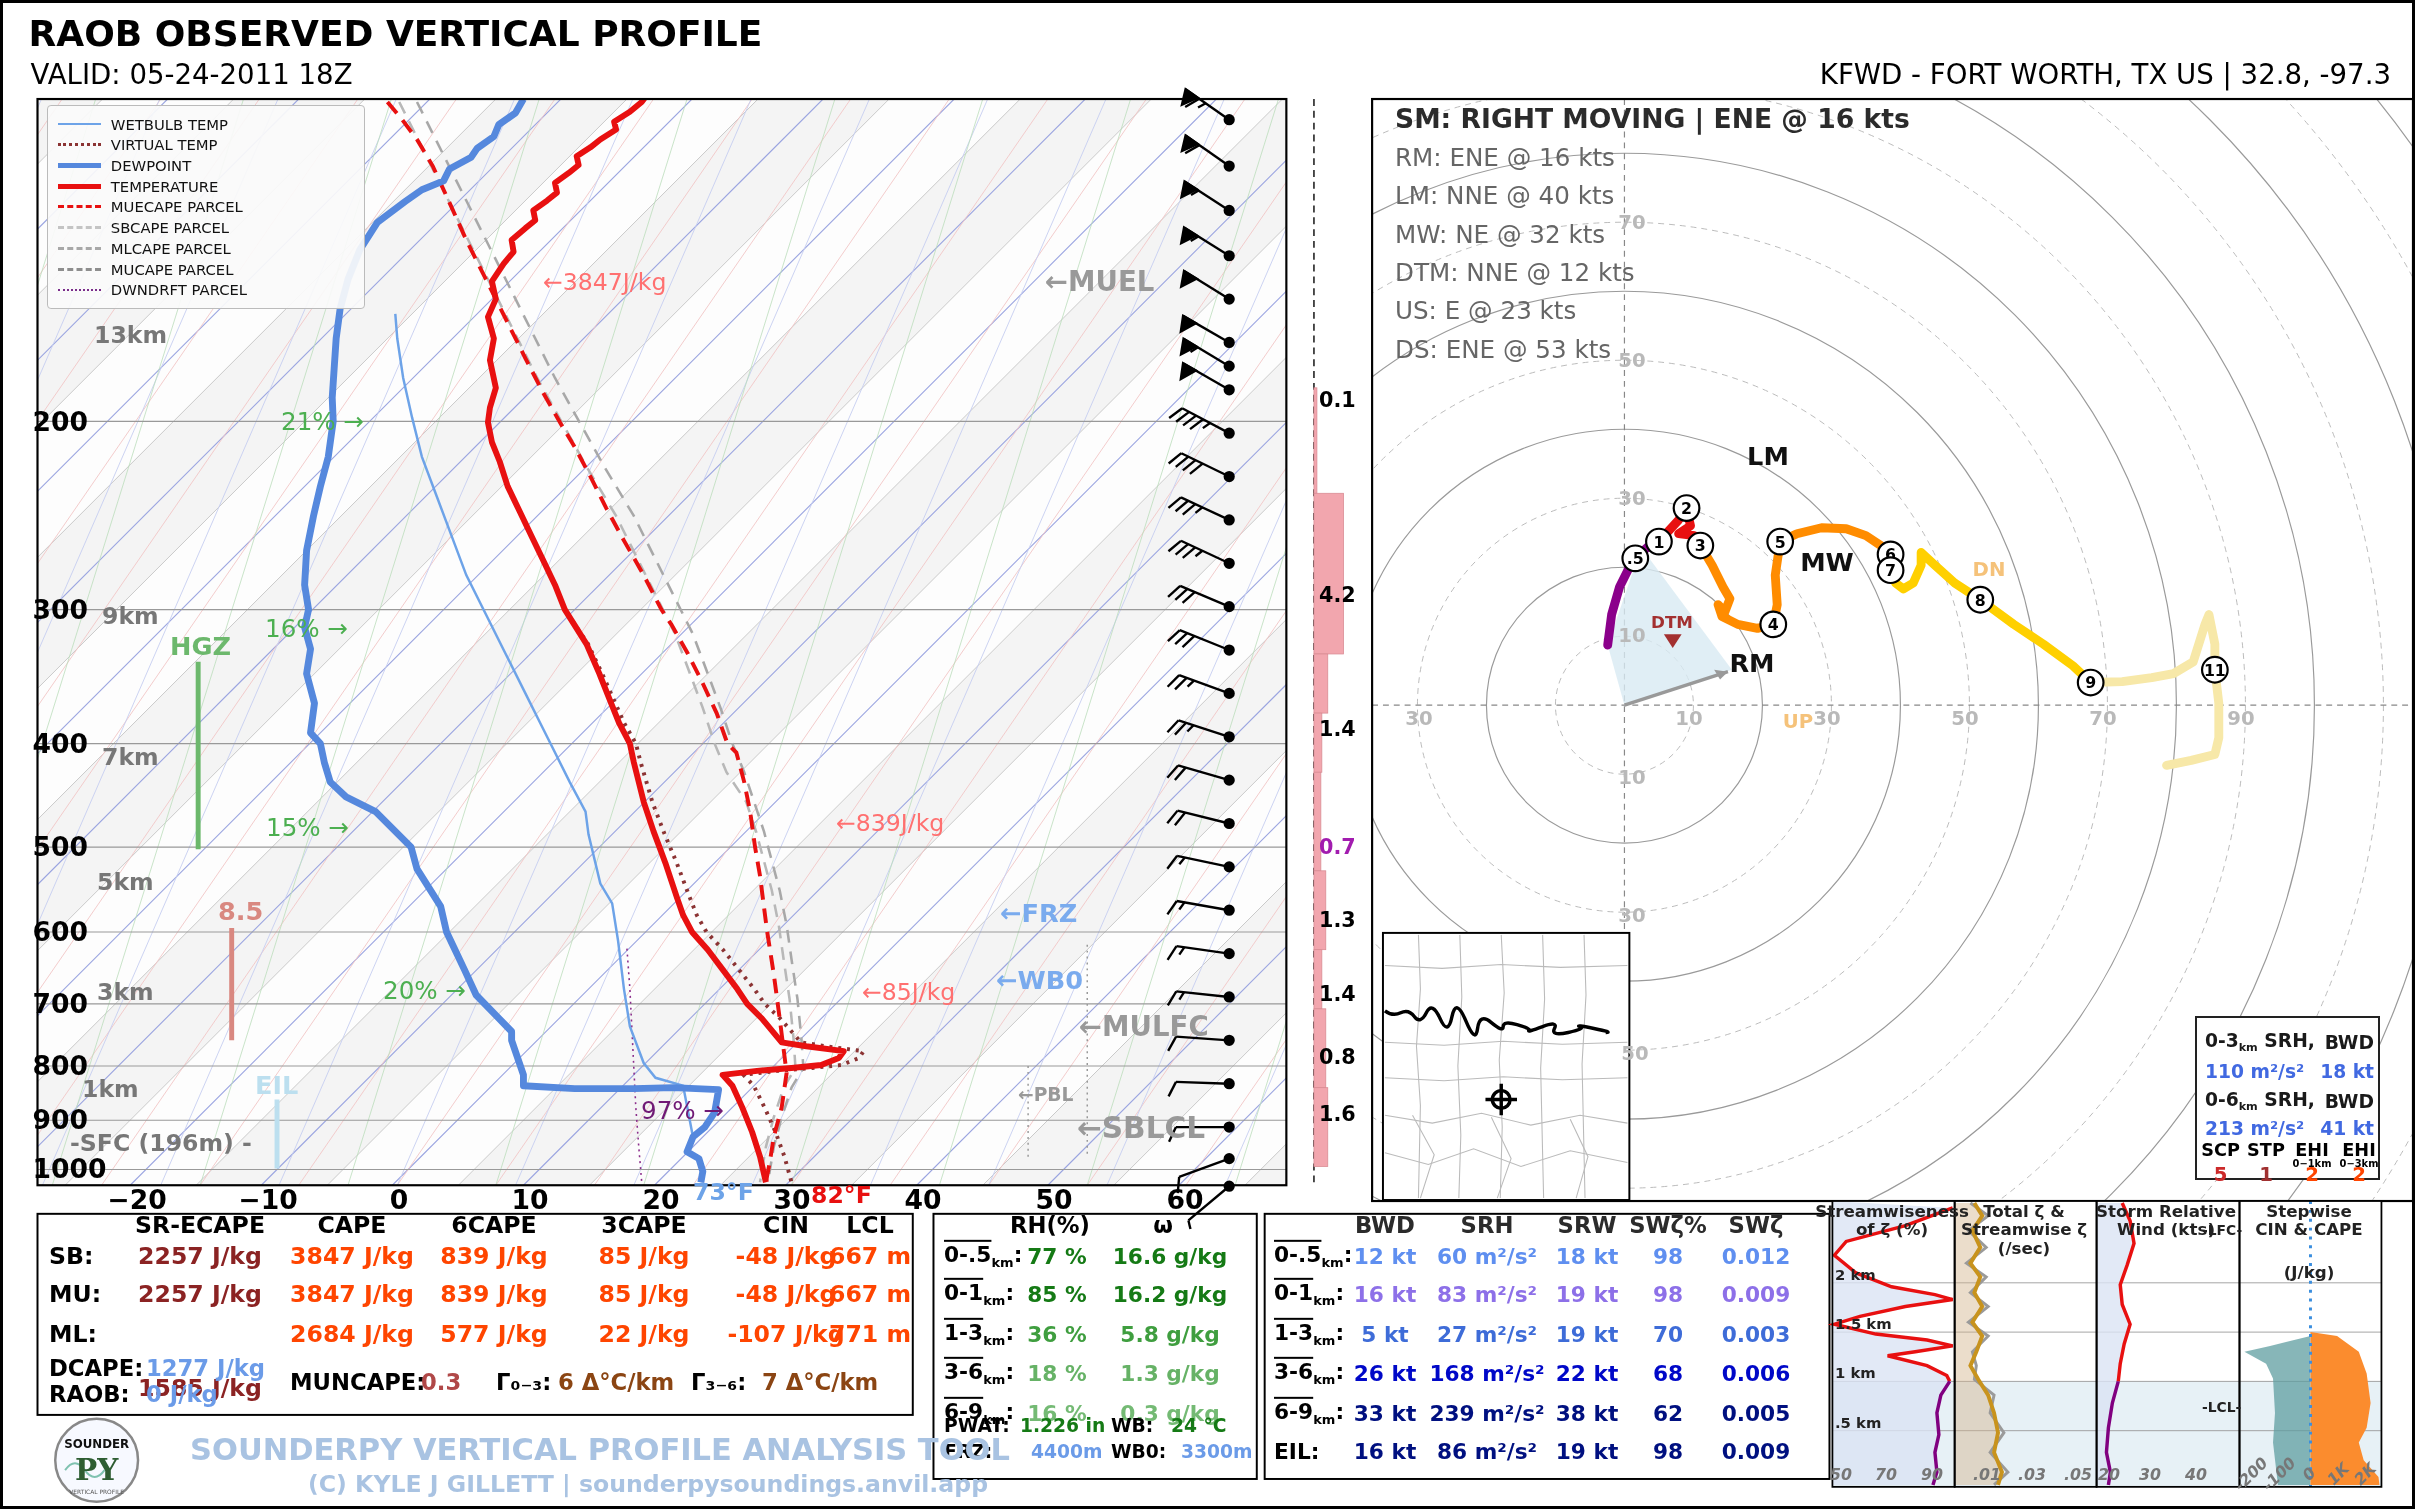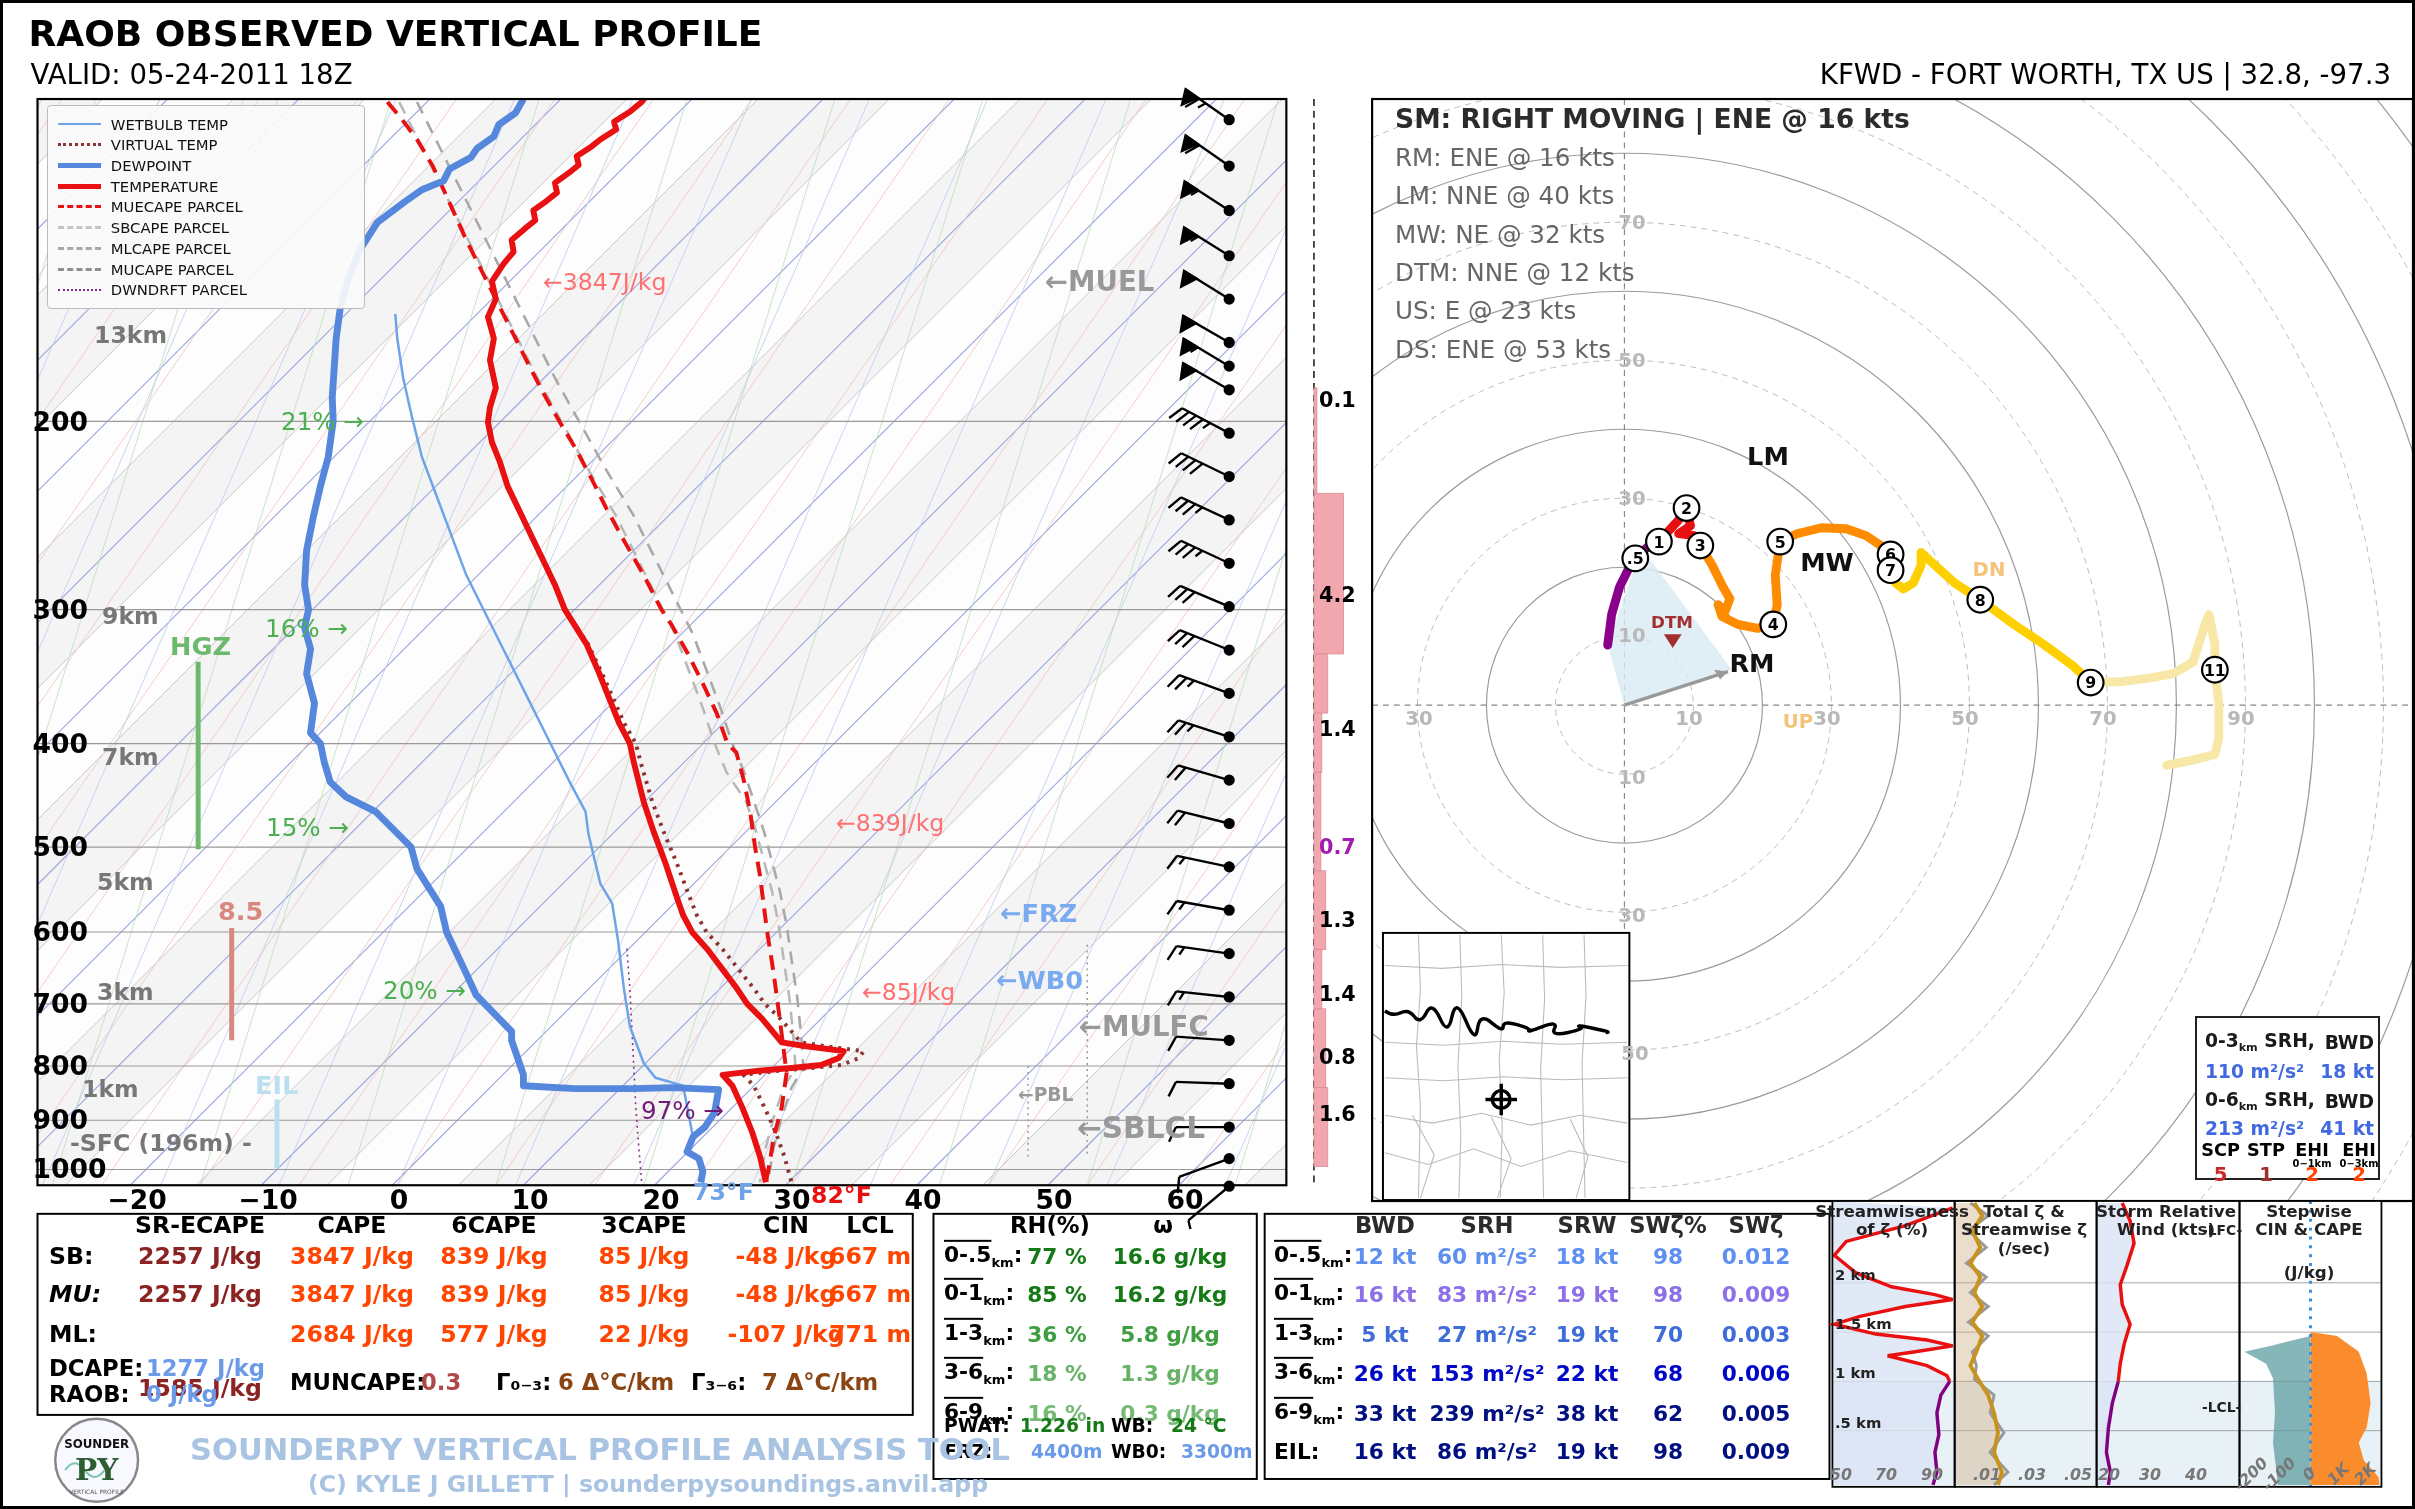--- a/index.html
+++ b/index.html
@@ -661,21 +661,21 @@
       <span class="lbl c" style="left: 641px; top: 1222px; font-size: 23.6px; font-weight: bold; color: rgb(0, 0, 0);">3CAPE</span>
       <span class="lbl c" style="left: 783px; top: 1222px; font-size: 23.6px; font-weight: bold; color: rgb(0, 0, 0);">CIN</span>
       <span class="lbl c" style="left: 867px; top: 1222px; font-size: 23.6px; font-weight: bold; color: rgb(0, 0, 0);">LCL</span>
       <span class="lbl " style="left: 46px; top: 1253px; font-size: 23.6px; font-weight: bold; color: rgb(0, 0, 0);">SB:</span>
       <span class="lbl c" style="left: 197px; top: 1253px; font-size: 23.6px; font-weight: bold; color: rgb(139, 35, 35);">2257 J/kg</span>
       <span class="lbl c" style="left: 349px; top: 1253px; font-size: 23.6px; font-weight: bold; color: rgb(255, 69, 0);">3847 J/kg</span>
       <span class="lbl c" style="left: 491px; top: 1253px; font-size: 23.6px; font-weight: bold; color: rgb(255, 69, 0);">839 J/kg</span>
       <span class="lbl c" style="left: 641px; top: 1253px; font-size: 23.6px; font-weight: bold; color: rgb(255, 69, 0);">85 J/kg</span>
       <span class="lbl c" style="left: 783px; top: 1253px; font-size: 23.6px; font-weight: bold; color: rgb(255, 69, 0);">-48 J/kg</span>
       <span class="lbl c" style="left: 867px; top: 1253px; font-size: 23.6px; font-weight: bold; color: rgb(255, 69, 0);">667 m</span>
-      <span class="lbl " style="left: 46px; top: 1291px; font-size: 23.6px; font-weight: bold; color: rgb(0, 0, 0); font-style: italic;">MU:</span>
+      <span class="lbl " style="left: 46px; top: 1291px; font-size: 23.6px; font-weight: bold; color: rgb(0, 0, 0);">MU:</span>
       <span class="lbl c" style="left: 197px; top: 1291px; font-size: 23.6px; font-weight: bold; color: rgb(139, 35, 35);">2257 J/kg</span>
       <span class="lbl c" style="left: 349px; top: 1291px; font-size: 23.6px; font-weight: bold; color: rgb(255, 69, 0);">3847 J/kg</span>
       <span class="lbl c" style="left: 491px; top: 1291px; font-size: 23.6px; font-weight: bold; color: rgb(255, 69, 0);">839 J/kg</span>
       <span class="lbl c" style="left: 641px; top: 1291px; font-size: 23.6px; font-weight: bold; color: rgb(255, 69, 0);">85 J/kg</span>
       <span class="lbl c" style="left: 783px; top: 1291px; font-size: 23.6px; font-weight: bold; color: rgb(255, 69, 0);">-48 J/kg</span>
       <span class="lbl c" style="left: 867px; top: 1291px; font-size: 23.6px; font-weight: bold; color: rgb(255, 69, 0);">667 m</span>
       <span class="lbl " style="left: 46px; top: 1331px; font-size: 23.6px; font-weight: bold; color: rgb(0, 0, 0);">ML:</span>
       <span class="lbl c" style="left: 197px; top: 1385px; font-size: 23.6px; font-weight: bold; color: rgb(139, 35, 35);">1585 J/kg</span>
       <span class="lbl c" style="left: 349px; top: 1331px; font-size: 23.6px; font-weight: bold; color: rgb(255, 69, 0);">2684 J/kg</span>
       <span class="lbl c" style="left: 491px; top: 1331px; font-size: 23.6px; font-weight: bold; color: rgb(255, 69, 0);">577 J/kg</span>
@@ -735,21 +735,21 @@
       <span class="lbl c" style="left: 1665px; top: 1291px; font-size: 21.7px; font-weight: bold; color: rgb(141, 112, 232);">98</span>
       <span class="lbl c" style="left: 1753px; top: 1291px; font-size: 21.7px; font-weight: bold; color: rgb(141, 112, 232);">0.009</span>
       <span class="lbl " style="left: 1271px; top: 1331px; font-size: 21.7px; font-weight: bold; color: rgb(0, 0, 0);"><span class="ol">1-3</span><sub class="km">km</sub>:</span>
       <span class="lbl c" style="left: 1382px; top: 1331px; font-size: 21.7px; font-weight: bold; color: rgb(62, 108, 216);">5 kt</span>
       <span class="lbl c" style="left: 1484px; top: 1331px; font-size: 21.7px; font-weight: bold; color: rgb(62, 108, 216);">27 m²/s²</span>
       <span class="lbl c" style="left: 1584px; top: 1331px; font-size: 21.7px; font-weight: bold; color: rgb(62, 108, 216);">19 kt</span>
       <span class="lbl c" style="left: 1665px; top: 1331px; font-size: 21.7px; font-weight: bold; color: rgb(62, 108, 216);">70</span>
       <span class="lbl c" style="left: 1753px; top: 1331px; font-size: 21.7px; font-weight: bold; color: rgb(62, 108, 216);">0.003</span>
       <span class="lbl " style="left: 1271px; top: 1370px; font-size: 21.7px; font-weight: bold; color: rgb(0, 0, 0);"><span class="ol">3-6</span><sub class="km">km</sub>:</span>
       <span class="lbl c" style="left: 1382px; top: 1370px; font-size: 21.7px; font-weight: bold; color: rgb(0, 8, 200);">26 kt</span>
-      <span class="lbl c" style="left: 1484px; top: 1370px; font-size: 21.7px; font-weight: bold; color: rgb(0, 8, 200);">153 m²/s²</span>
+      <span class="lbl c" style="left: 1484px; top: 1370px; font-size: 21.7px; font-weight: bold; color: rgb(0, 8, 200);">168 m²/s²</span>
       <span class="lbl c" style="left: 1584px; top: 1370px; font-size: 21.7px; font-weight: bold; color: rgb(0, 8, 200);">22 kt</span>
       <span class="lbl c" style="left: 1665px; top: 1370px; font-size: 21.7px; font-weight: bold; color: rgb(0, 8, 200);">68</span>
       <span class="lbl c" style="left: 1753px; top: 1370px; font-size: 21.7px; font-weight: bold; color: rgb(0, 8, 200);">0.006</span>
       <span class="lbl " style="left: 1271px; top: 1410px; font-size: 21.7px; font-weight: bold; color: rgb(0, 0, 0);"><span class="ol">6-9</span><sub class="km">km</sub>:</span>
       <span class="lbl c" style="left: 1382px; top: 1410px; font-size: 21.7px; font-weight: bold; color: rgb(0, 16, 128);">33 kt</span>
       <span class="lbl c" style="left: 1484px; top: 1410px; font-size: 21.7px; font-weight: bold; color: rgb(0, 16, 128);">239 m²/s²</span>
       <span class="lbl c" style="left: 1584px; top: 1410px; font-size: 21.7px; font-weight: bold; color: rgb(0, 16, 128);">38 kt</span>
       <span class="lbl c" style="left: 1665px; top: 1410px; font-size: 21.7px; font-weight: bold; color: rgb(0, 16, 128);">62</span>
       <span class="lbl c" style="left: 1753px; top: 1410px; font-size: 21.7px; font-weight: bold; color: rgb(0, 16, 128);">0.005</span>
       <span class="lbl " style="left: 1271px; top: 1448px; font-size: 21.7px; font-weight: bold; color: rgb(0, 0, 0);"><span class="">EIL</span>:</span>

